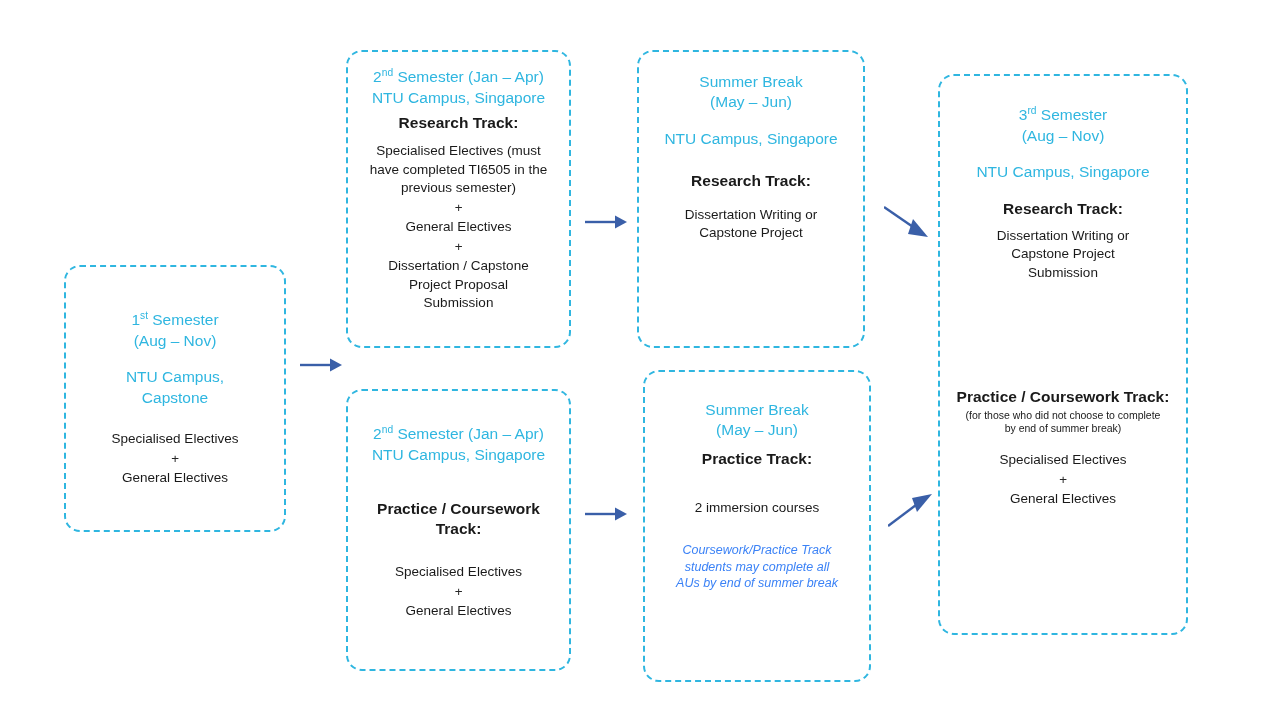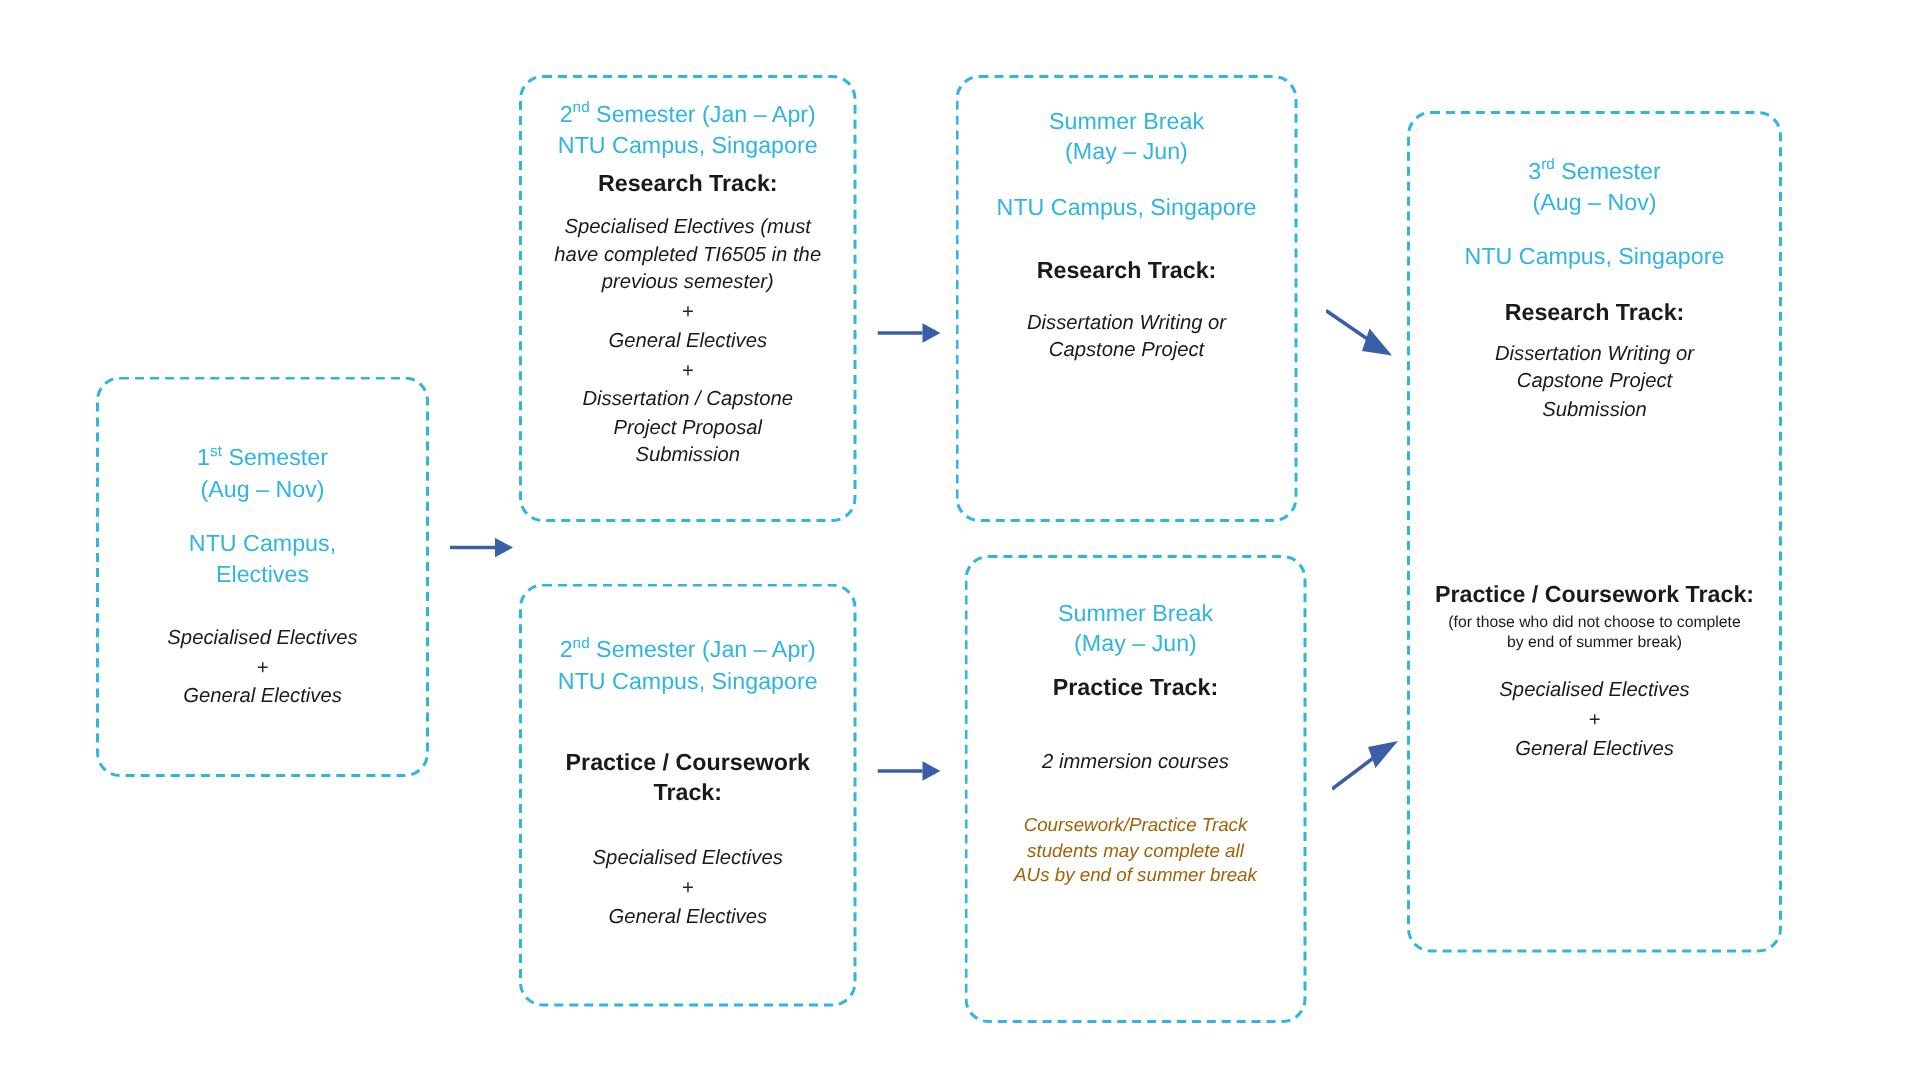--- a/index.html
+++ b/index.html
@@ -38,30 +38,29 @@
   .hdr .sub { display: block; }
   .gap-m { height: 16px; }
   .gap-l { height: 22px; }
   .track {
     font-weight: bold;
     font-size: 15.5px;
     color: #1a1a1a;
     line-height: 1.3;
   }
   .ital {
-    font-style: italic;
     font-size: 13.5px;
     line-height: 1.38;
     color: #1a1a1a;
   }
   .ital-sm {
     font-style: italic;
     font-size: 12.5px;
     line-height: 1.35;
-    color: #a16207;
+    color: #3b82f6;
   }
   .plus {
     font-style: italic;
     font-size: 13.5px;
     line-height: 1.5;
   }
   .note {
     font-size: 10.5px;
     line-height: 1.25;
     color: #1a1a1a;
@@ -74,29 +73,29 @@
     color: #1a1a1a;
   }
   sup { font-size: 0.66em; vertical-align: super; }
   .arrow { position: absolute; }
 </style>
 </head>
 <body>
 
 <div id="canvas">
 
-  <div class="box" style="left:64px; top:251px; width:222px; height:267px;">
+  <div class="box" style="left:64px; top:265px; width:222px; height:267px;">
     <div class="hdr">
       <span><span>1</span><sup>st</sup><span> Semester</span></span>
       <span class="sub">(Aug – Nov)</span>
     </div>
     <div class="gap-m"></div>
     <div class="hdr">
       <span class="sub">NTU Campus,</span>
-      <span class="sub">Electives</span>
+      <span class="sub">Capstone</span>
     </div>
     <div class="gap-l"></div>
     <div class="ital">Specialised Electives</div>
     <div class="plus">+</div>
     <div class="ital">General Electives</div>
   </div>
 
   <div class="box" style="left:346px; top:50px; width:225px; height:298px; justify-content:flex-start; padding-top:14px;">
     <div class="hdr">
       <span><span>2</span><sup>nd</sup><span> Semester (Jan – Apr)</span></span>

